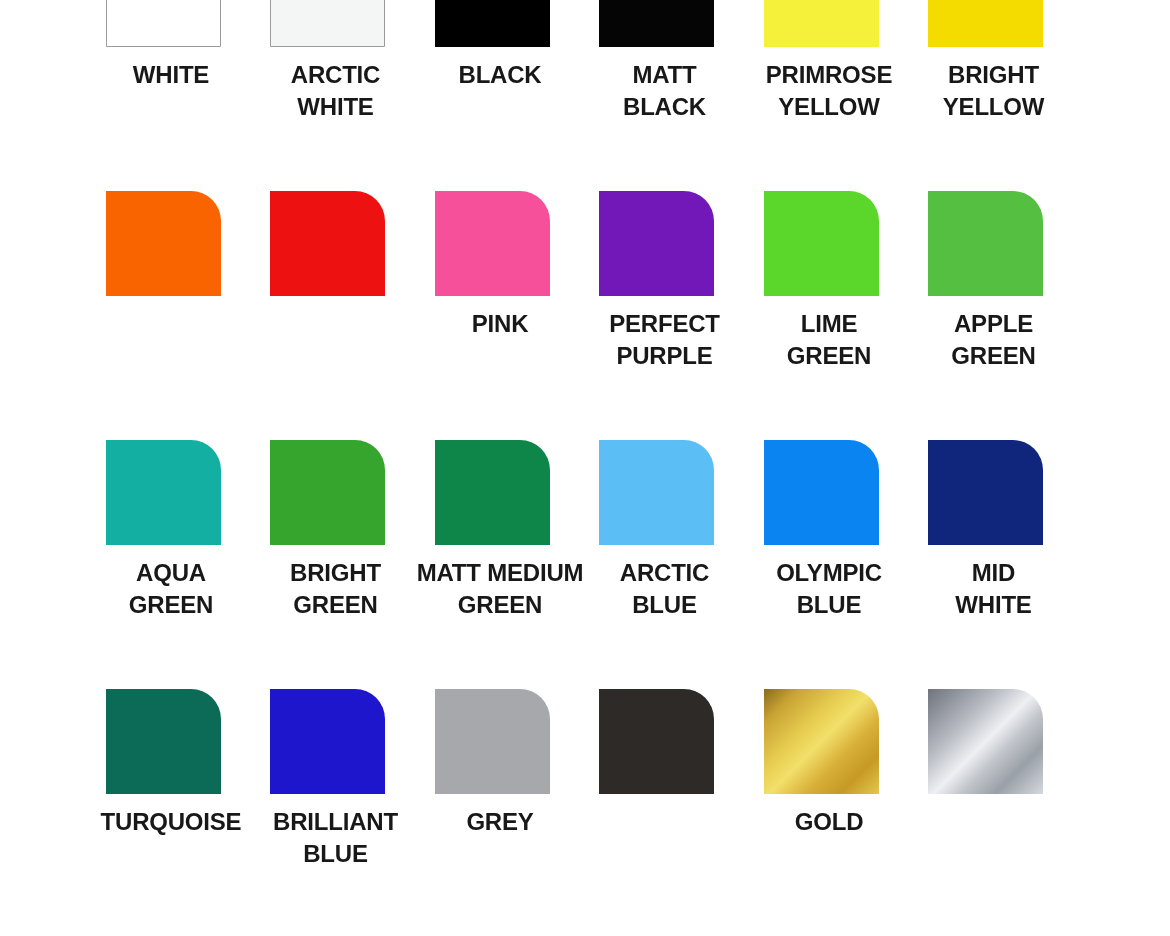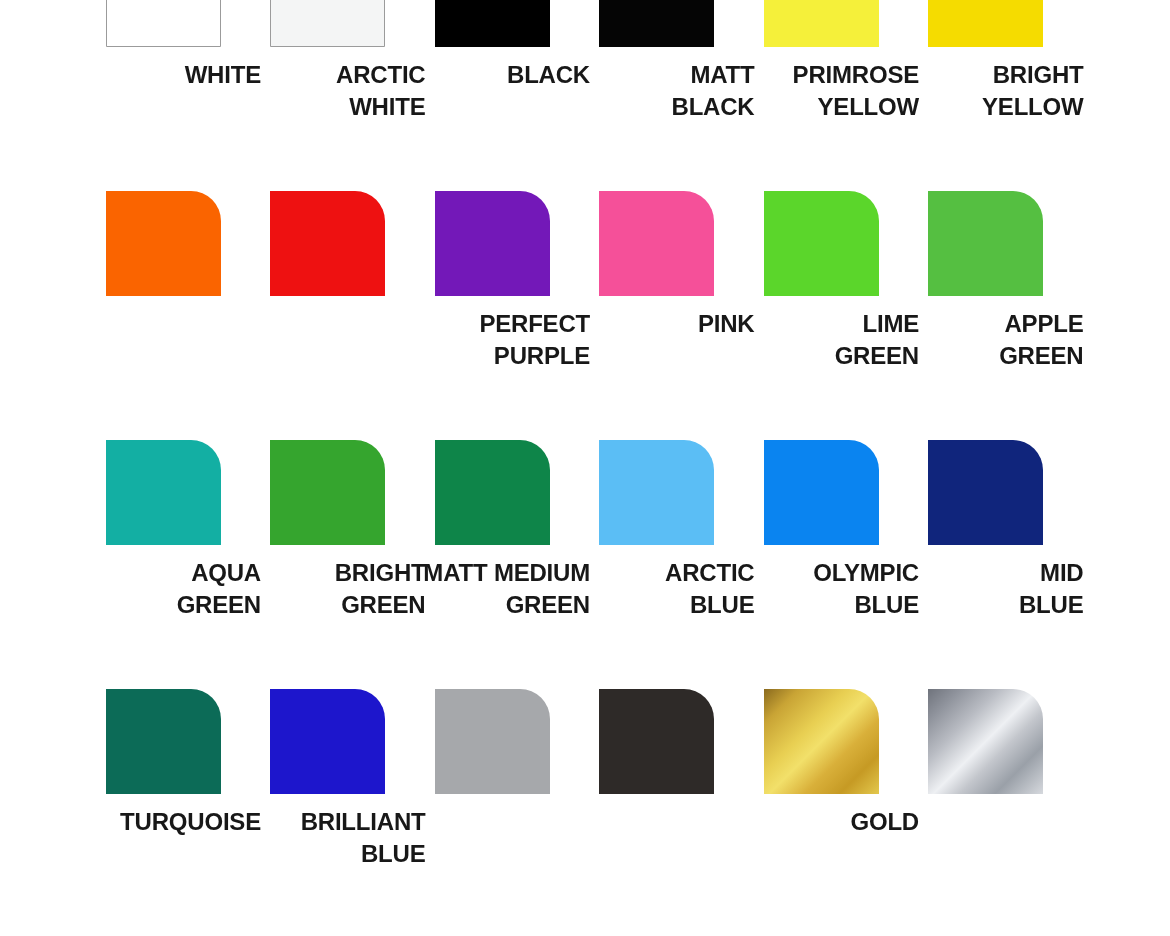--- a/index.html
+++ b/index.html
@@ -52,21 +52,21 @@
     border: 1px solid #9b9b9b;
   }
 
   .swatch-label {
     margin-top: 12px;
     font-size: 24px;
     font-weight: 700;
     line-height: 1.32;
     letter-spacing: -0.2px;
     color: #181818;
-    text-align: right;
+    text-align: center;
     white-space: pre-line;
     width: 180px;         
     margin-left: auto;
     margin-right: auto;
   }
 </style>
 </head>
 <body>
 
 <div class="swatch-sheet">
@@ -99,27 +99,27 @@
         <div class="swatch-label">BRIGHT
 YELLOW</div>
       </div>
       <div class="swatch-cell">
         <div class="swatch-chip" title="ORANGE" style="background: rgb(250, 100, 0);"></div>
       </div>
       <div class="swatch-cell">
         <div class="swatch-chip" title="CHERRY RED" style="background: rgb(238, 17, 17);"></div>
       </div>
       <div class="swatch-cell">
+        <div class="swatch-chip" title="PINK" style="background: rgb(245, 80, 153);"></div>
+        <div class="swatch-label">PINK</div>
+      </div>
+      <div class="swatch-cell">
         <div class="swatch-chip" title="PERFECT PURPLE" style="background: rgb(115, 24, 184);"></div>
         <div class="swatch-label">PERFECT
 PURPLE</div>
-      </div>
-      <div class="swatch-cell">
-        <div class="swatch-chip" title="PINK" style="background: rgb(245, 80, 153);"></div>
-        <div class="swatch-label">PINK</div>
       </div>
       <div class="swatch-cell">
         <div class="swatch-chip" title="LIME GREEN" style="background: rgb(91, 214, 43);"></div>
         <div class="swatch-label">LIME
 GREEN</div>
       </div>
       <div class="swatch-cell">
         <div class="swatch-chip" title="APPLE GREEN" style="background: rgb(85, 191, 65);"></div>
         <div class="swatch-label">APPLE
 GREEN</div>
@@ -145,33 +145,34 @@
 BLUE</div>
       </div>
       <div class="swatch-cell">
         <div class="swatch-chip" title="OLYMPIC BLUE" style="background: rgb(10, 132, 240);"></div>
         <div class="swatch-label">OLYMPIC
 BLUE</div>
       </div>
       <div class="swatch-cell">
         <div class="swatch-chip" title="MID BLUE" style="background: rgb(16, 37, 124);"></div>
         <div class="swatch-label">MID
-BLUE</div>
+WHITE</div>
       </div>
       <div class="swatch-cell">
         <div class="swatch-chip" title="TURQUOISE" style="background: rgb(12, 107, 87);"></div>
         <div class="swatch-label">TURQUOISE</div>
       </div>
       <div class="swatch-cell">
         <div class="swatch-chip" title="BRILLIANT BLUE" style="background: rgb(29, 22, 204);"></div>
         <div class="swatch-label">BRILLIANT
 BLUE</div>
       </div>
       <div class="swatch-cell">
         <div class="swatch-chip" title="GREY" style="background: rgb(166, 168, 171);"></div>
+        <div class="swatch-label">GREY</div>
       </div>
       <div class="swatch-cell">
         <div class="swatch-chip" title="CHARCOAL" style="background: rgb(46, 42, 40);"></div>
       </div>
       <div class="swatch-cell">
         <div class="swatch-chip" title="GOLD" style="background: linear-gradient(135deg, rgb(138, 106, 30) 0%, rgb(201, 164, 53) 16%, rgb(232, 207, 82) 38%, rgb(242, 224, 106) 50%, rgb(217, 176, 58) 66%, rgb(198, 154, 36) 82%, rgb(227, 200, 77) 100%);"></div>
         <div class="swatch-label">GOLD</div>
       </div>
       <div class="swatch-cell">
         <div class="swatch-chip" title="SILVER" style="background: linear-gradient(135deg, rgb(111, 115, 124) 0%, rgb(142, 146, 155) 14%, rgb(185, 188, 195) 32%, rgb(238, 240, 243) 50%, rgb(195, 198, 204) 62%, rgb(154, 160, 168) 78%, rgb(214, 217, 222) 100%);"></div>

